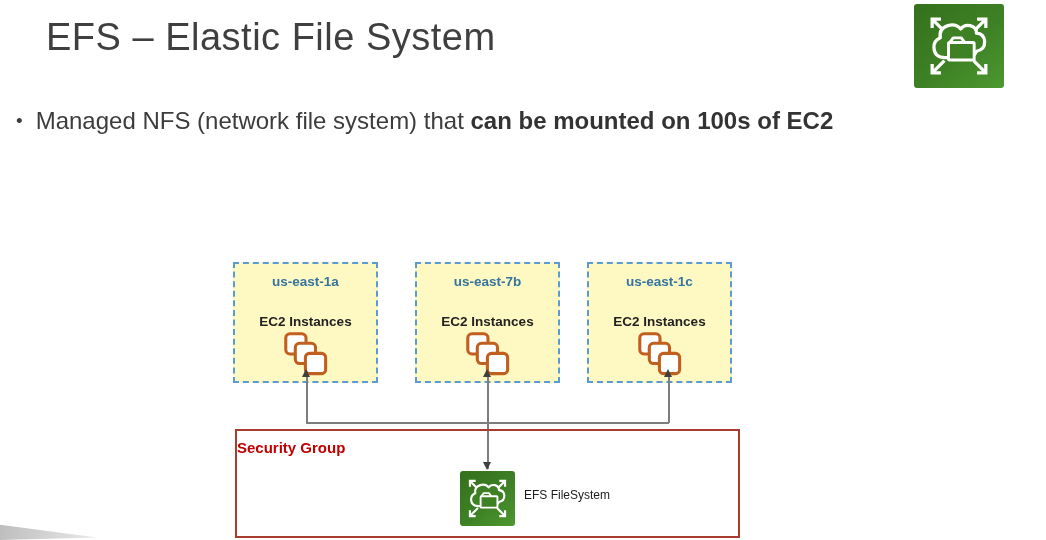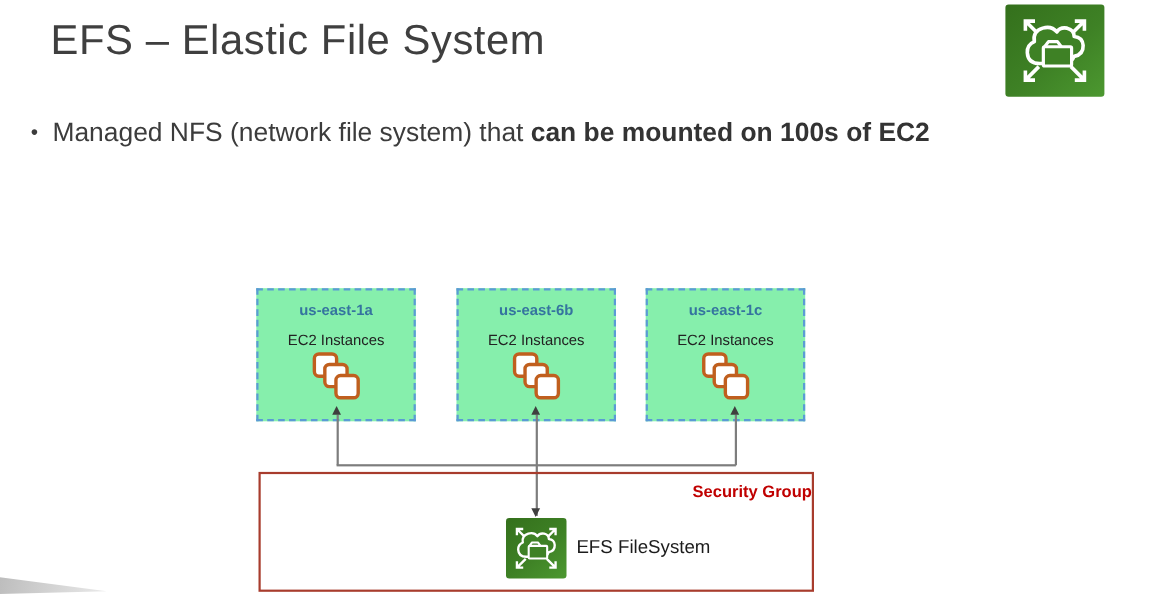--- a/index.html
+++ b/index.html
@@ -9,54 +9,54 @@
   
   .title{position:absolute;left:46px;top:16px;margin:0;font-size:38px;font-weight:300;
          color:var(--title-text,#3f3f3f);letter-spacing:.5px;white-space:nowrap;}
 
   
   .hero-icon{position:absolute;left:914px;top:4px;width:90px;height:84px;border-radius:3px;
              background:linear-gradient(140deg,#34701c 0%,var(--efs-green,#3e8125) 55%,#4c9830 100%);}
   .hero-icon svg{width:100%;height:100%;display:block;}
 
   
-  .bullets{position:absolute;left:28px;top:97px;margin:0;padding:0;list-style:none;}
+  .bullets{position:absolute;left:16px;top:97px;margin:0;padding:0;list-style:none;}
   .bullets li{font-size:24px;color:var(--body-text,#3c3c3c);height:47px;line-height:47px;white-space:nowrap;}
   .dot{display:inline-block;margin-right:13px;font-size:19px;vertical-align:2px;}
   .seg-b{font-weight:700;color:#333;}
 
   
   .az{position:absolute;top:262px;width:145px;height:121px;box-sizing:border-box;
-      border:2px dashed var(--az-border,#5b9bd5);text-align:center;background:#86efac;}
+      border:2px dashed var(--az-border,#5b9bd5);text-align:center;background:#fef9c3;}
   .az-name{margin-top:10px;font-size:13.5px;font-weight:700;color:var(--az-name-text,#35749f);}
-  .az-ec2{margin-top:13px;font-size:13.5px;font-weight:400;color:#222;}
+  .az-ec2{margin-top:25px;font-size:13.5px;font-weight:700;color:#222;}
   .az-icon{margin-top:3px;width:46px;height:44px;}
   .ec2g rect{fill:#fff;stroke:var(--ec2-orange,#c05f1e);stroke-width:2.6;}
 
   
   .vline{position:absolute;width:1.5px;background:var(--connector-gray,#7d7d7d);}
   .v-left{left:306px;top:377px;height:46px;}
   .v-center{left:487px;top:377px;height:92px;}
   .v-right{left:668px;top:377px;height:46px;}
   .hline{position:absolute;left:306px;top:422px;width:363px;height:1.5px;background:var(--connector-gray,#7d7d7d);}
   .ah{position:absolute;width:0;height:0;border-left:4.5px solid transparent;border-right:4.5px solid transparent;}
   .ah-up{border-bottom:8px solid var(--arrowhead,#3f3f3f);}
   .ah-down{border-top:8px solid var(--arrowhead,#3f3f3f);}
   .ah1{left:302px;top:369px;} .ah2{left:483px;top:369px;} .ah3{left:664px;top:369px;}
   .ah4{left:483px;top:462px;}
 
   
   .sg{position:absolute;left:235px;top:429px;width:505px;height:109px;box-sizing:border-box;
       border:2px solid var(--security-group-border,#a83c2d);background:transparent;}
-  .sg-label{margin-top:8px;text-align:right;font-size:15px;font-weight:700;
+  .sg-label{margin-top:8px;text-align:left;font-size:15px;font-weight:700;
             color:var(--security-group-text,#c00000);}
   .efs-node-icon{position:absolute;left:460px;top:471px;width:55px;height:55px;border-radius:3px;
                  background:linear-gradient(140deg,#34701c 0%,var(--efs-green,#3e8125) 55%,#4c9830 100%);}
   .efs-node-icon svg{width:100%;height:100%;display:block;}
-  .efs-label{position:absolute;left:524px;top:488px;font-size:17px;color:var(--efs-label-text,#1c1c1c);}
+  .efs-label{position:absolute;left:524px;top:488px;font-size:12px;color:var(--efs-label-text,#1c1c1c);}
 
   
   .efs-arrows path{stroke:#fff;stroke-width:2.8;fill:none;}
   .cloud{fill:var(--efs-green,#3e8125);stroke:#fff;stroke-width:2.8;stroke-linejoin:round;}
   .folder path,.folder rect{fill:var(--efs-green,#3e8125);stroke:#fff;stroke-width:2.5;stroke-linejoin:round;}
 
   
   .wedge{position:absolute;left:0;top:523px;width:97px;height:17px;
          background:linear-gradient(100deg,#bdbdbd,#eaeaea);
          clip-path:polygon(0 10%,100% 85%,0 100%);}
@@ -101,21 +101,21 @@
         <div class="az-ec2">EC2 Instances</div>
         <svg class="az-icon" viewBox="0 0 37 37">
           <g class="ec2g">
             <rect x="1.5" y="1.5" width="17" height="17" rx="3.5"></rect>
             <rect x="9.5" y="9.5" width="17" height="17" rx="3.5"></rect>
             <rect x="18" y="18" width="17" height="17" rx="3.5"></rect>
           </g>
         </svg>
       </div>
       <div class="az" style="left: 415px;">
-        <div class="az-name">us-east-6b</div>
+        <div class="az-name">us-east-7b</div>
         <div class="az-ec2">EC2 Instances</div>
         <svg class="az-icon" viewBox="0 0 37 37">
           <g class="ec2g">
             <rect x="1.5" y="1.5" width="17" height="17" rx="3.5"></rect>
             <rect x="9.5" y="9.5" width="17" height="17" rx="3.5"></rect>
             <rect x="18" y="18" width="17" height="17" rx="3.5"></rect>
           </g>
         </svg>
       </div>
       <div class="az" style="left: 233px;">

